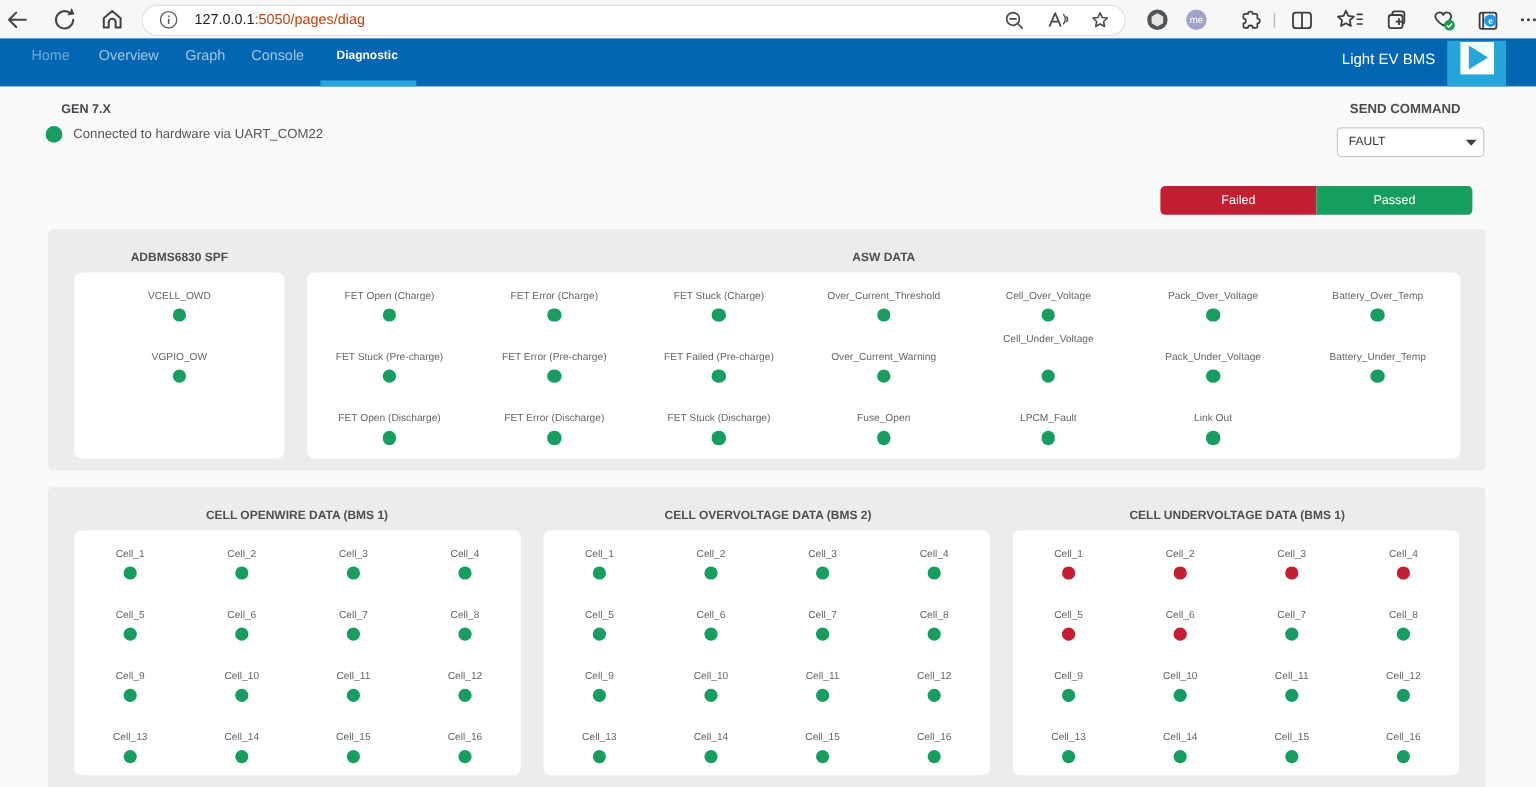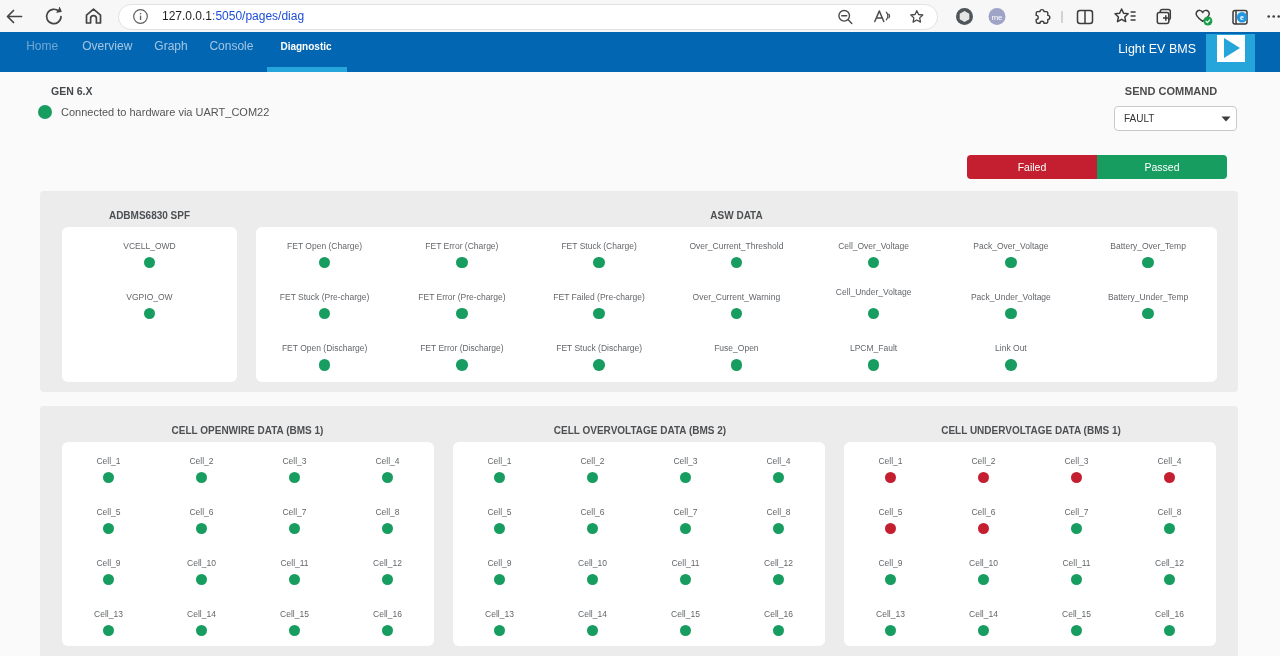--- a/index.html
+++ b/index.html
@@ -20,21 +20,21 @@
 <path d="M59.5 7.5 L61.3 11.5 L56.8 12.2" fill="#444444" stroke-width="1"></path>
 <path d="M86.5 15.2 L93.5 9.2 L100.5 15.2 V23 H96.4 V18.5 a2.9 2.9 0 0 0 -5.8 0 V23 H86.5 Z"></path>
 </svg>
 </div>
 <div class="abs" style="left:118px;top:3.5px;width:820px;height:26px;background:#fff;border:1px solid #e2e2e2;border-radius:13px"></div>
 <svg class="abs" style="left:133px;top:9px" width="15" height="15" viewBox="0 0 15 15">
 <circle cx="7.5" cy="7.5" r="6.8" fill="none" stroke="#5f5f5f" stroke-width="1.2"></circle>
 <rect x="6.9" y="6.6" width="1.3" height="4.4" fill="#5f5f5f"></rect>
 <rect x="6.9" y="3.9" width="1.3" height="1.4" fill="#5f5f5f"></rect>
 </svg>
-<div class="abs" style="left:162px;top:10px;font-size:12px;color:#1f1f1f;line-height:13px">127.0.0.1<span style="color:#1d4ed8">:5050/pages/diag</span></div>
+<div class="abs" style="left:162px;top:10px;font-size:12px;color:#1f1f1f;line-height:13px">127.0.0.1<span style="color:#c2410c">:5050/pages/diag</span></div>
 <svg class="abs" style="left:836px;top:8px" width="110" height="17" viewBox="0 0 110 17" fill="none" stroke="#4a4a4a" stroke-width="1.4" stroke-linecap="round" stroke-linejoin="round">
 <circle cx="8.2" cy="7.8" r="5.3"></circle>
     <path d="M12.2 11.8 L15.8 15.4"></path>
     <path d="M5.7 7.8 H10.7"></path>
 <path d="M38.8 13.5 L43.3 3 L47.8 13.5 M40.5 10 H46.1" stroke-width="1.5"></path>
 <path d="M50.3 4.2 a6 6 0 0 1 0 7.6 M52.9 6.1 a3 3 0 0 1 0 3.8" stroke-width="1.2"></path>
 <path d="M80.8 2.7 L82.6 6.5 L86.8 7 L83.7 9.9 L84.5 14.1 L80.8 12 L77.1 14.1 L77.9 9.9 L74.8 7 L79 6.5 Z" stroke-width="1.3"></path>
 </svg>
 <svg class="abs" style="left:946px;top:5px" width="334" height="24" viewBox="0 0 334 24">
 <g fill="none" stroke="#3c3c3c" stroke-width="1.5" stroke-linejoin="round">
@@ -69,21 +69,21 @@
 <div class="abs" style="left:111px;top:40px;width:120px;text-align:center;font-size:12px;line-height:13px;color:rgba(255,255,255,0.62)">Graph</div>
 <div class="abs" style="left:171.4px;top:40px;width:120px;text-align:center;font-size:12px;line-height:13px;color:rgba(255,255,255,0.62)">Console</div>
 <div class="abs" style="left:246px;top:40px;width:120px;text-align:center;font-size:10px;line-height:13px;color:#fff;font-weight:bold">Diagnostic</div>
 <div class="abs" style="left:266.5px;top:67px;width:80px;height:5px;background:#25a5da"></div>
 <div class="abs" style="left:1056px;top:42px;width:140px;text-align:right;font-size:12.5px;color:#fff">Light EV BMS</div>
 <div class="abs" style="left:1206px;top:33.5px;width:49px;height:38.5px;background:#25a5da"></div>
 <div class="abs" style="left:1217px;top:34.8px;width:28px;height:27px;background:#fff"></div>
 <svg class="abs" style="left:1222px;top:37px" width="20" height="22" viewBox="0 0 20 22">
     <path d="M2 1 L18 11 L2 21 Z" fill="#25a5da"></path>
   </svg>
-<div class="abs" style="left:51px;top:85px;font-size:10.5px;font-weight:bold;color:#45484c">GEN 6.X</div>
+<div class="abs" style="left:51px;top:85px;font-size:10.5px;font-weight:bold;color:#45484c">GEN 7.X</div>
 <div class="dot" style="left:38.0px;top:104.5px;width:14px;height:14px;background:#189d60"></div>
 <div class="abs" style="left:61px;top:105.5px;font-size:11px;color:#555">Connected to hardware via UART_COM22</div>
 <div class="abs" style="left:1051px;top:85px;width:240px;text-align:center;font-size:11px;font-weight:bold;color:#4c4c4c">SEND COMMAND</div>
 <div class="abs" style="left:1114px;top:105.5px;width:123px;height:25px;background:#fff;border:1px solid #c9c9c9;border-radius:4px"></div>
 <div class="abs" style="left:1124px;top:112.5px;font-size:10px;color:#333">FAULT</div>
 <svg class="abs" style="left:1220px;top:115px" width="12" height="8" viewBox="0 0 12 8">
     <path d="M1.5 1.5 L6 6.5 L10.5 1.5 Z" fill="#3c3c3c"></path>
   </svg>
 <div class="abs" style="left:967px;top:155px;width:130px;height:24px;background:#c41f30;border-radius:4px 0 0 4px;color:#fff;font-size:10.5px;text-align:center;line-height:24px">Failed</div>
 <div class="abs" style="left:1097px;top:155px;width:130px;height:24px;background:#189d60;border-radius:0 4px 4px 0;color:#fff;font-size:10.5px;text-align:center;line-height:24px">Passed</div>
@@ -111,21 +111,21 @@
 <div class="lab" style="left:1073.1px;top:246.0px;width:150px">Battery_Over_Temp</div>
 <div class="dot" style="left:1142.3px;top:256.8px;width:11.5px;height:11.5px;background:#189d60"></div>
 <div class="lab" style="left:249.6px;top:297.0px;width:150px">FET Stuck (Pre-charge)</div>
 <div class="dot" style="left:318.9px;top:307.8px;width:11.5px;height:11.5px;background:#189d60"></div>
 <div class="lab" style="left:386.9px;top:297.0px;width:150px">FET Error (Pre-charge)</div>
 <div class="dot" style="left:456.1px;top:307.8px;width:11.5px;height:11.5px;background:#189d60"></div>
 <div class="lab" style="left:524.1px;top:297.0px;width:150px">FET Failed (Pre-charge)</div>
 <div class="dot" style="left:593.4px;top:307.8px;width:11.5px;height:11.5px;background:#189d60"></div>
 <div class="lab" style="left:661.4px;top:297.0px;width:150px">Over_Current_Warning</div>
 <div class="dot" style="left:730.6px;top:307.8px;width:11.5px;height:11.5px;background:#189d60"></div>
-<div class="lab" style="left:798.6px;top:292px;width:150px">Cell_Under_Voltage</div>
+<div class="lab" style="left:798.6px;top:282px;width:150px">Cell_Under_Voltage</div>
 <div class="dot" style="left:867.9px;top:307.8px;width:11.5px;height:11.5px;background:#189d60"></div>
 <div class="lab" style="left:935.9px;top:297.0px;width:150px">Pack_Under_Voltage</div>
 <div class="dot" style="left:1005.1px;top:307.8px;width:11.5px;height:11.5px;background:#189d60"></div>
 <div class="lab" style="left:1073.1px;top:297.0px;width:150px">Battery_Under_Temp</div>
 <div class="dot" style="left:1142.3px;top:307.8px;width:11.5px;height:11.5px;background:#189d60"></div>
 <div class="lab" style="left:249.6px;top:348.0px;width:150px">FET Open (Discharge)</div>
 <div class="dot" style="left:318.9px;top:359.2px;width:11.5px;height:11.5px;background:#189d60"></div>
 <div class="lab" style="left:386.9px;top:348.0px;width:150px">FET Error (Discharge)</div>
 <div class="dot" style="left:456.1px;top:359.2px;width:11.5px;height:11.5px;background:#189d60"></div>
 <div class="lab" style="left:524.1px;top:348.0px;width:150px">FET Stuck (Discharge)</div>

